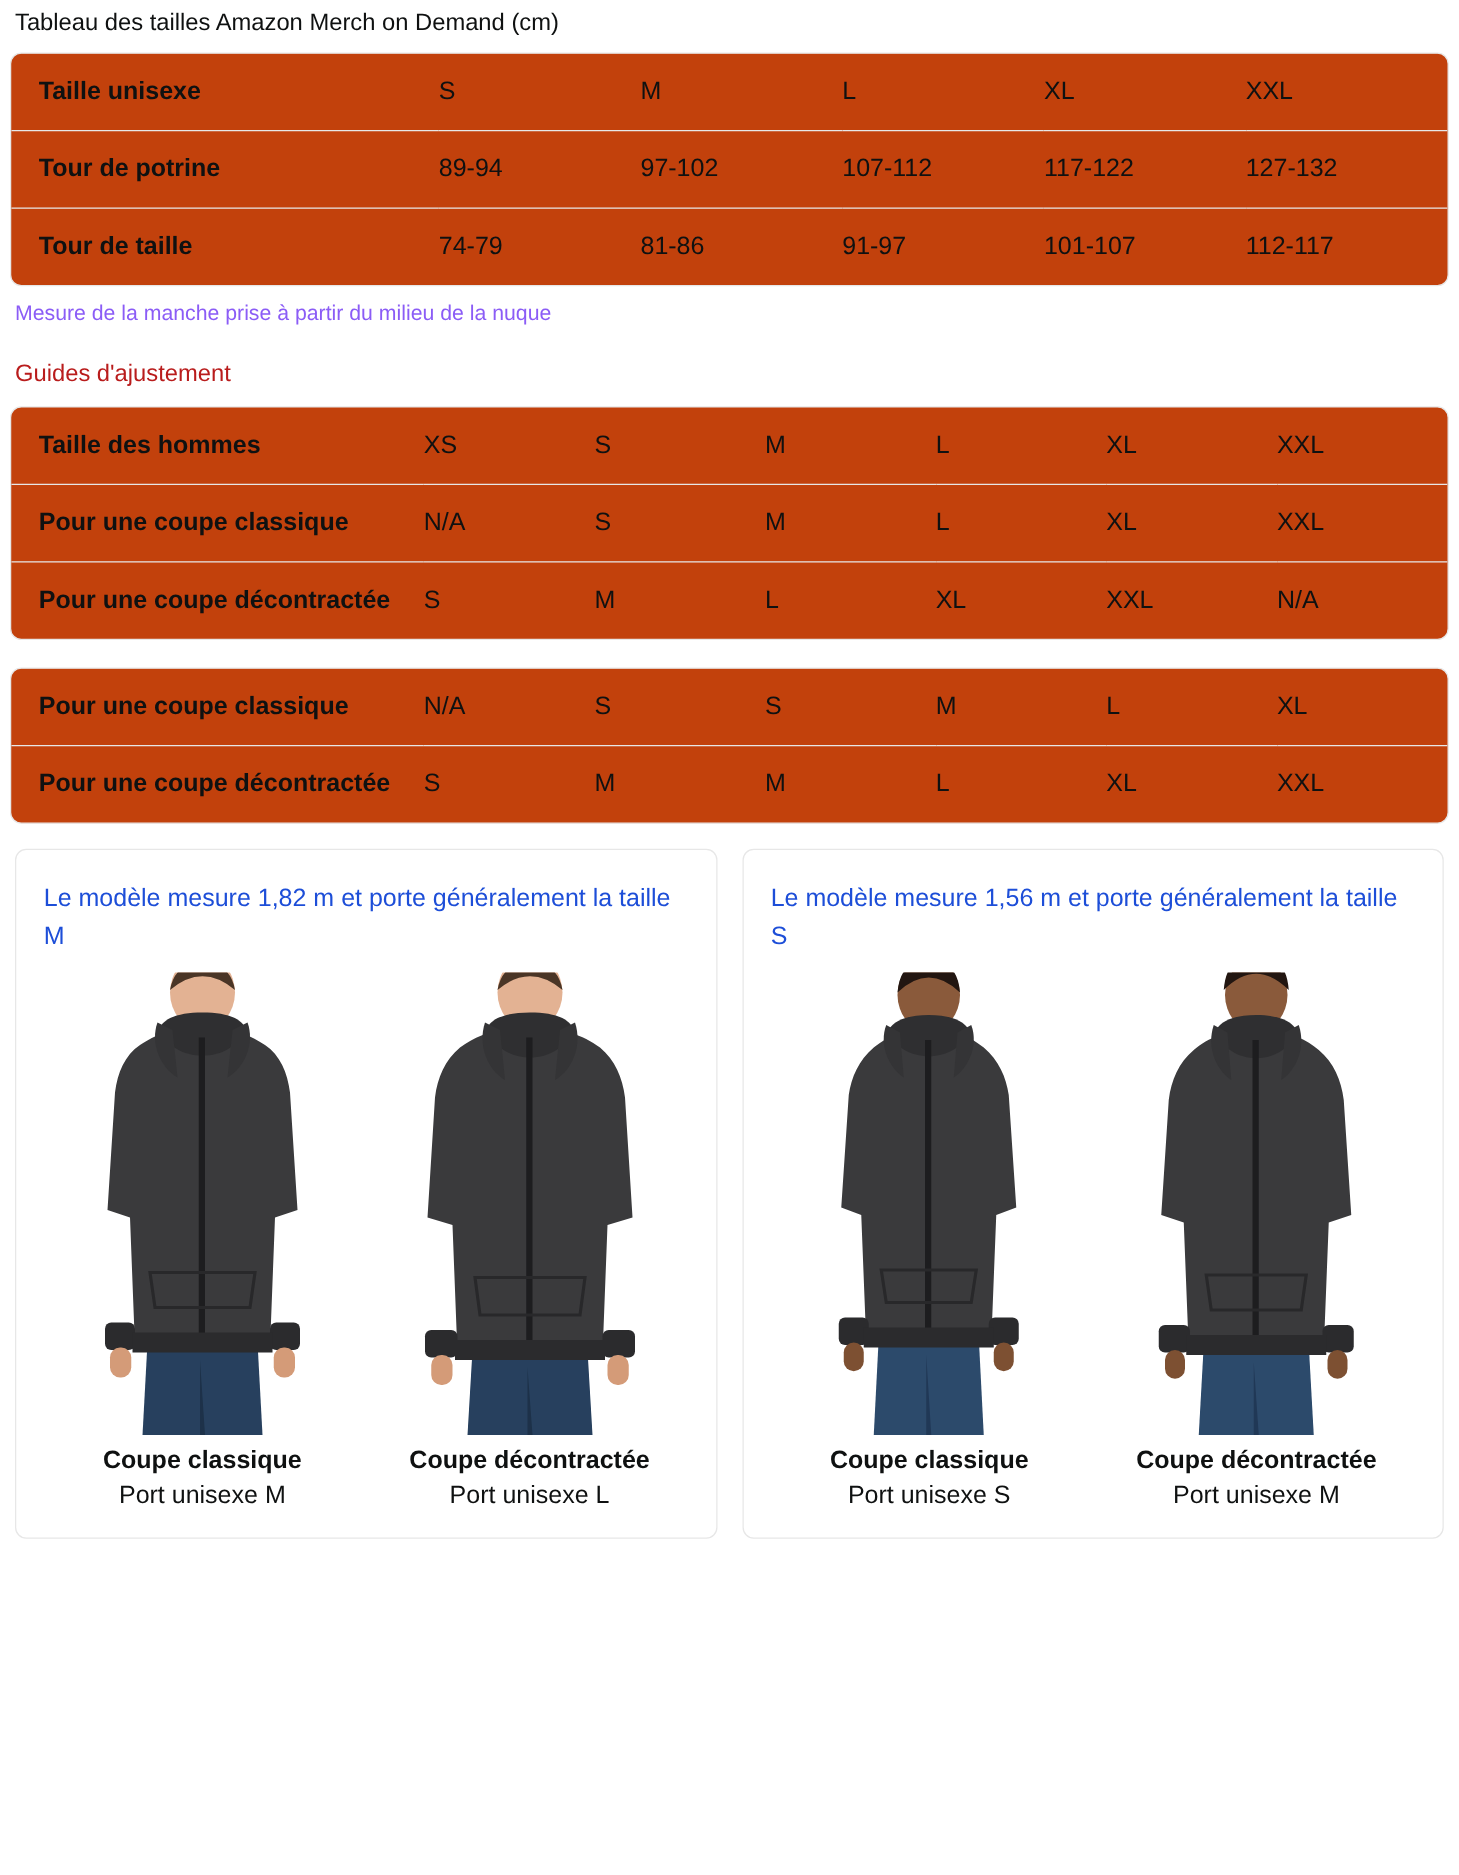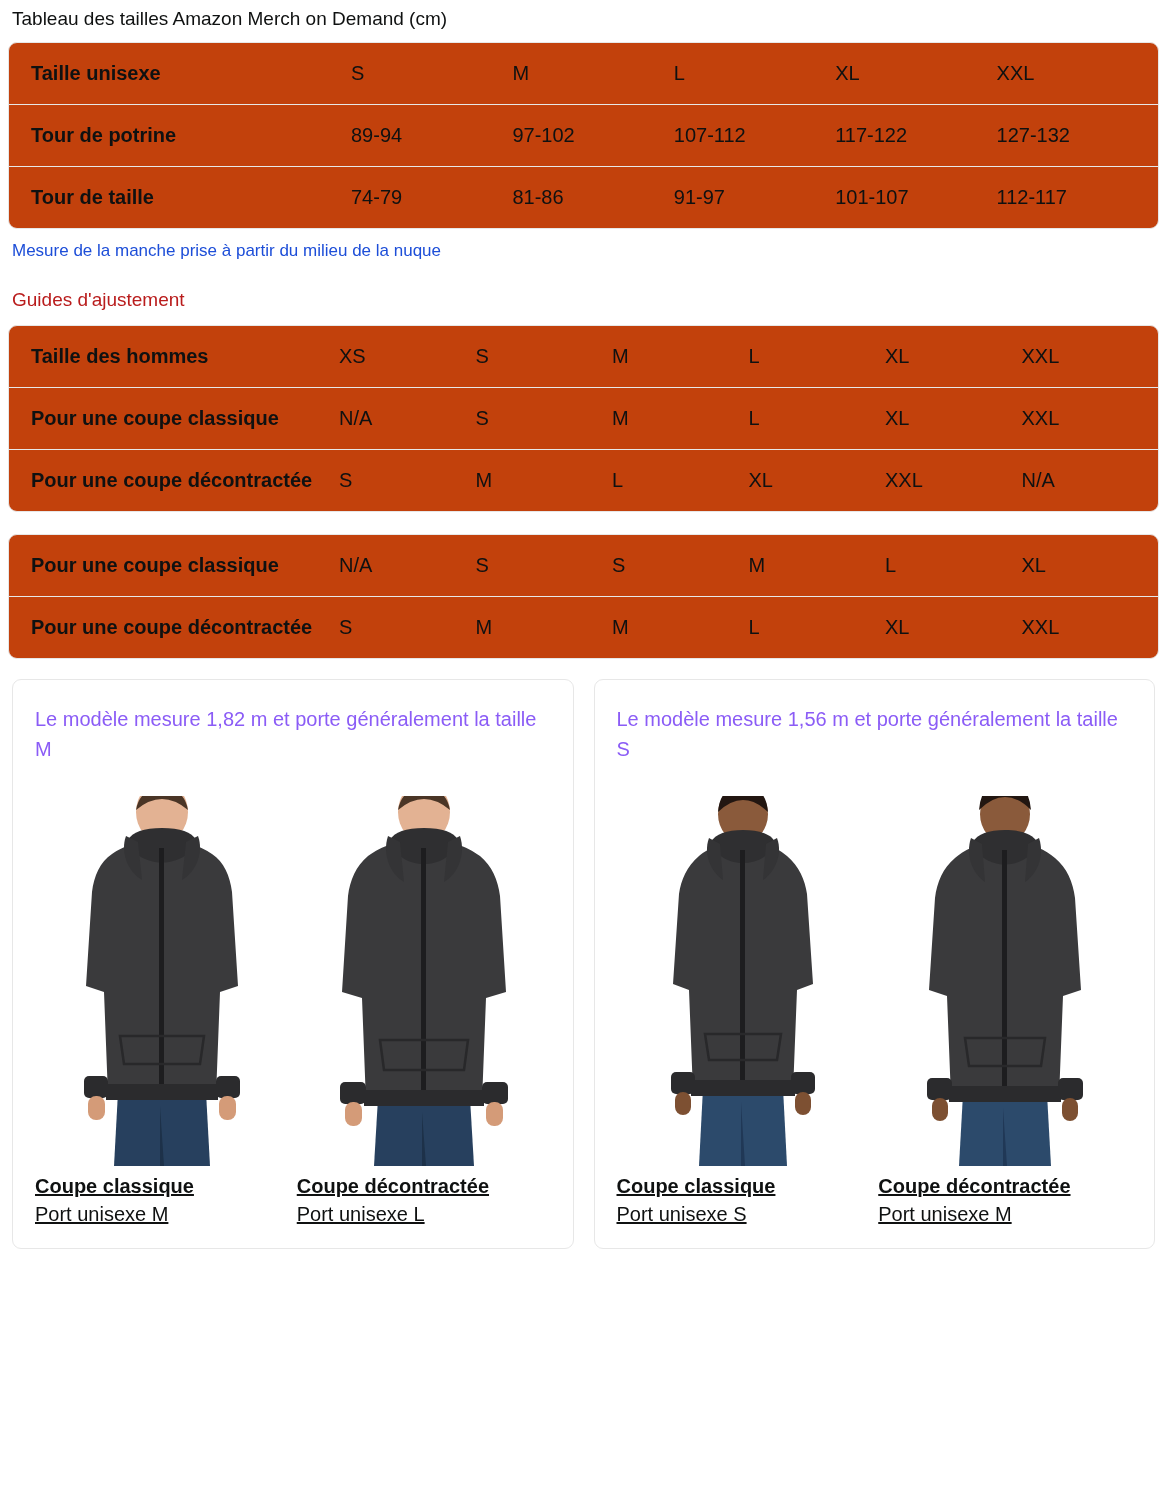--- a/index.html
+++ b/index.html
@@ -23,21 +23,21 @@
   .title {
     font-size: 19px;
     line-height: 26px;
     padding: 6px 4px 10px 4px;
     color: #0f1111;
   }
   .caption {
     font-size: 17px;
     line-height: 24px;
     padding: 10px 4px 8px 4px;
-    color: #1d4ed8;
+    color: #8b5cf6;
   }
   .section-label {
     font-size: 19px;
     line-height: 26px;
     padding: 16px 4px 12px 4px;
     color: #b91c1c;
   }
   .card {
     border: 1px solid #e7e7e7;
     border-radius: 9px;
@@ -79,30 +79,30 @@
   }
   .model-card {
     flex: 1 1 0;
     border: 1px solid #e7e7e7;
     border-radius: 9px;
     padding: 24px 22px 20px 22px;
   }
   .model-note {
     font-size: 20px;
     line-height: 30px;
-    margin-bottom: 32px;
-    color: #8b5cf6;
+    margin-bottom: 14px;
+    color: #1d4ed8;
   }
   .figure-row {
     display: flex;
     gap: 8px;
   }
   .figure {
     flex: 1 1 0;
-    text-decoration: underline;
+    text-align: center;
   }
   .figure svg {
     display: block;
     margin: 0 auto;
   }
   .fig-title {
     font-weight: bold;
     font-size: 20px;
     line-height: 28px;
     margin-top: 6px;

